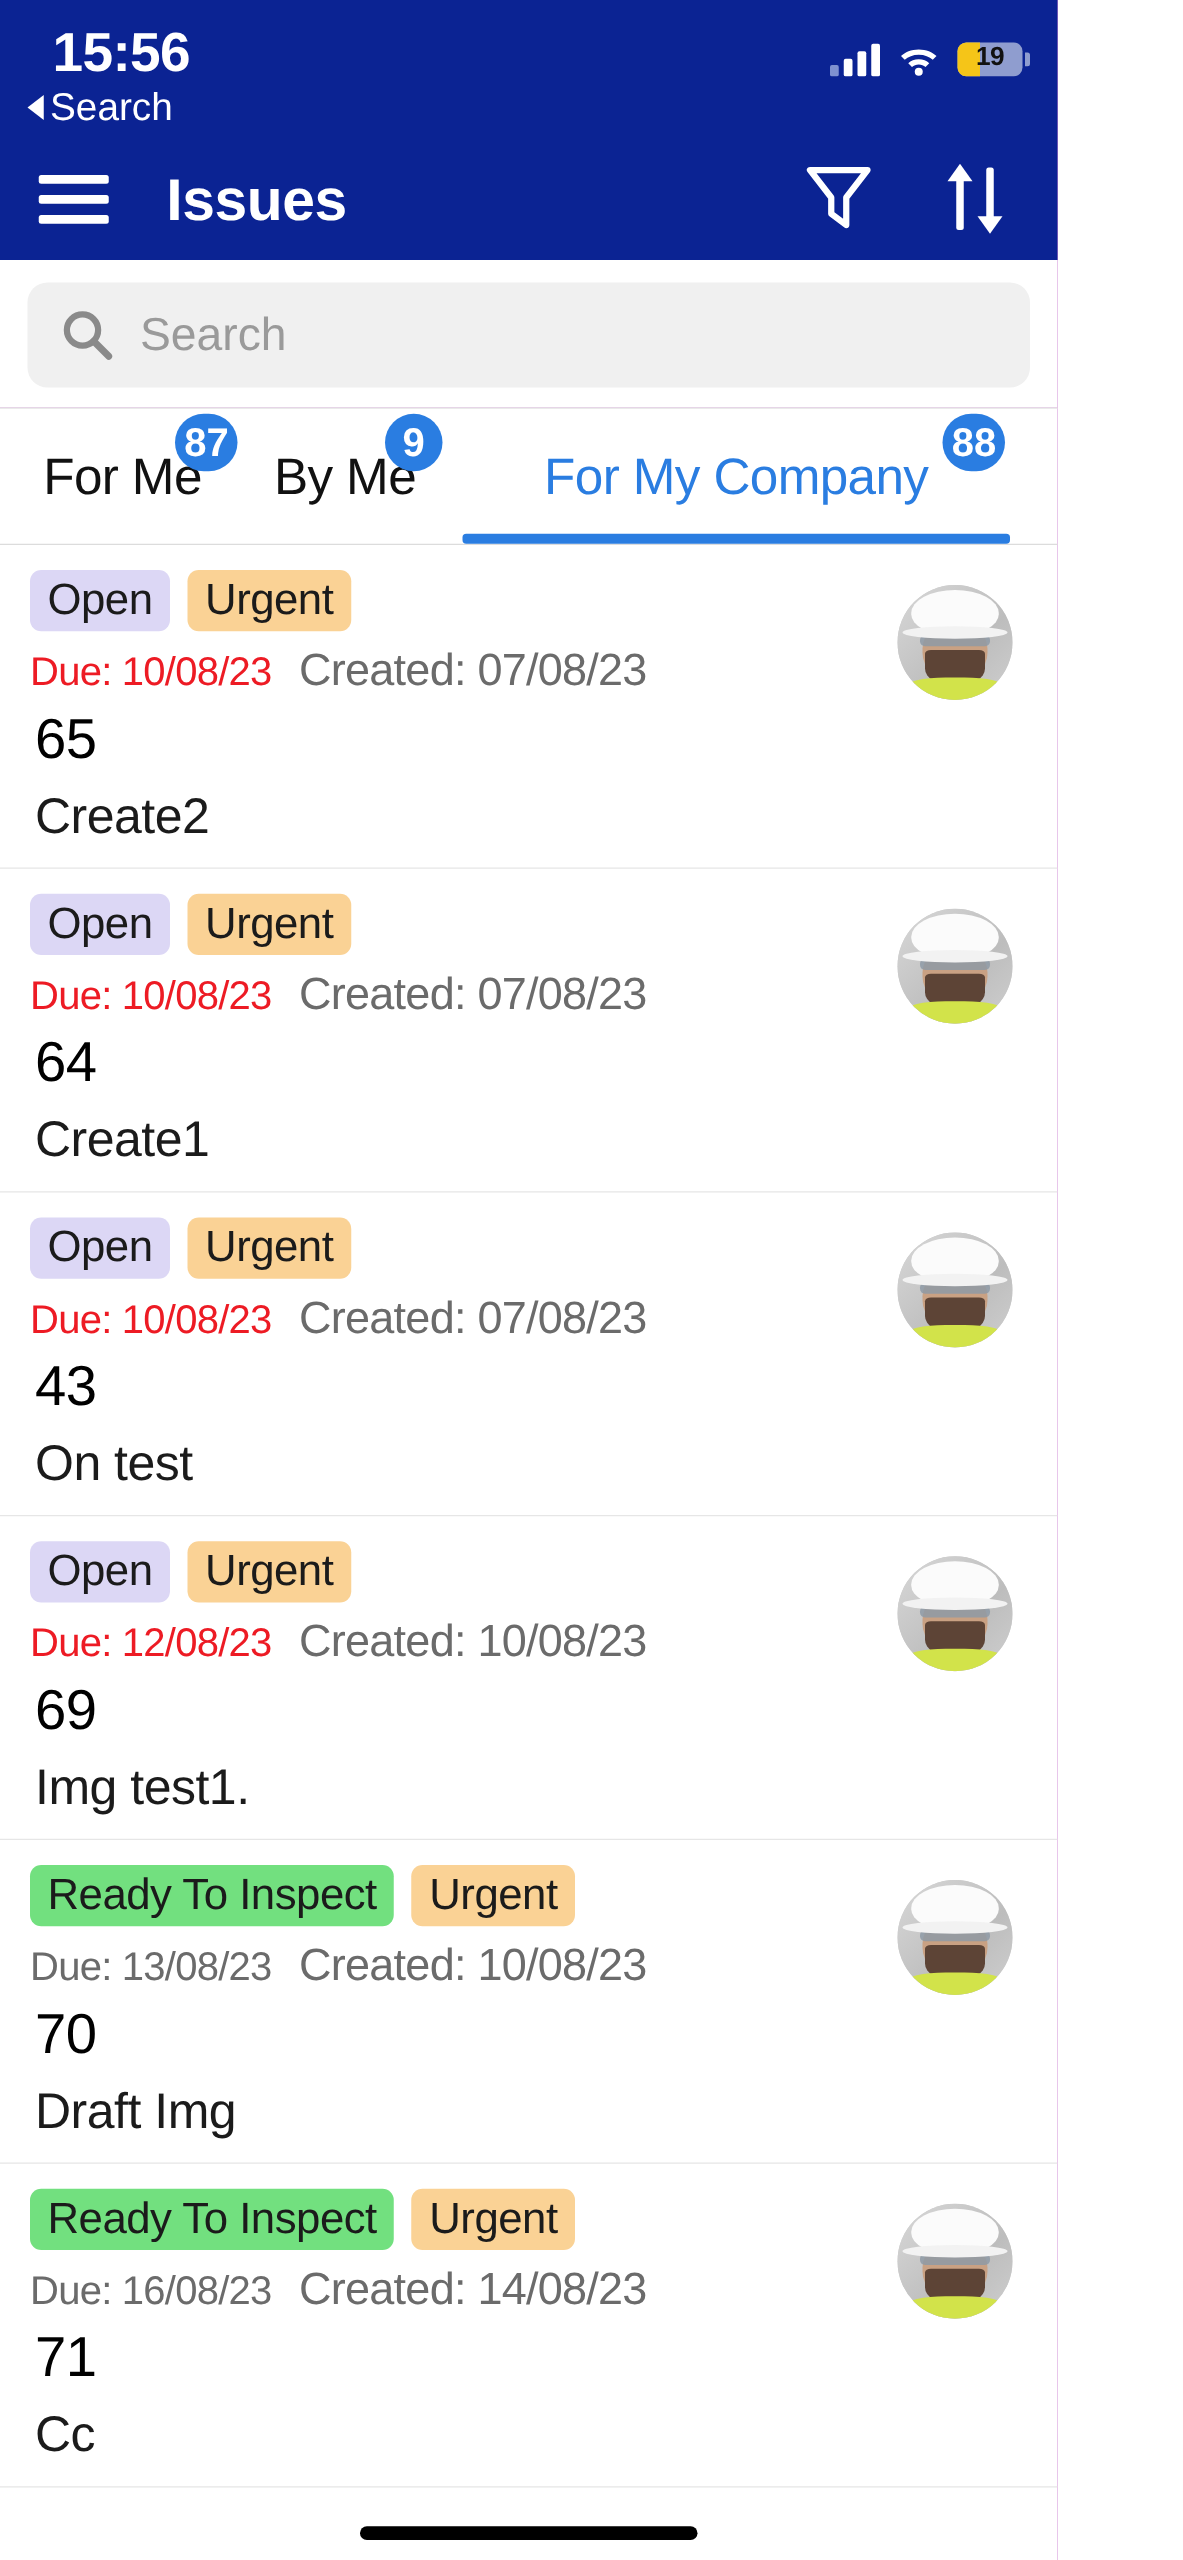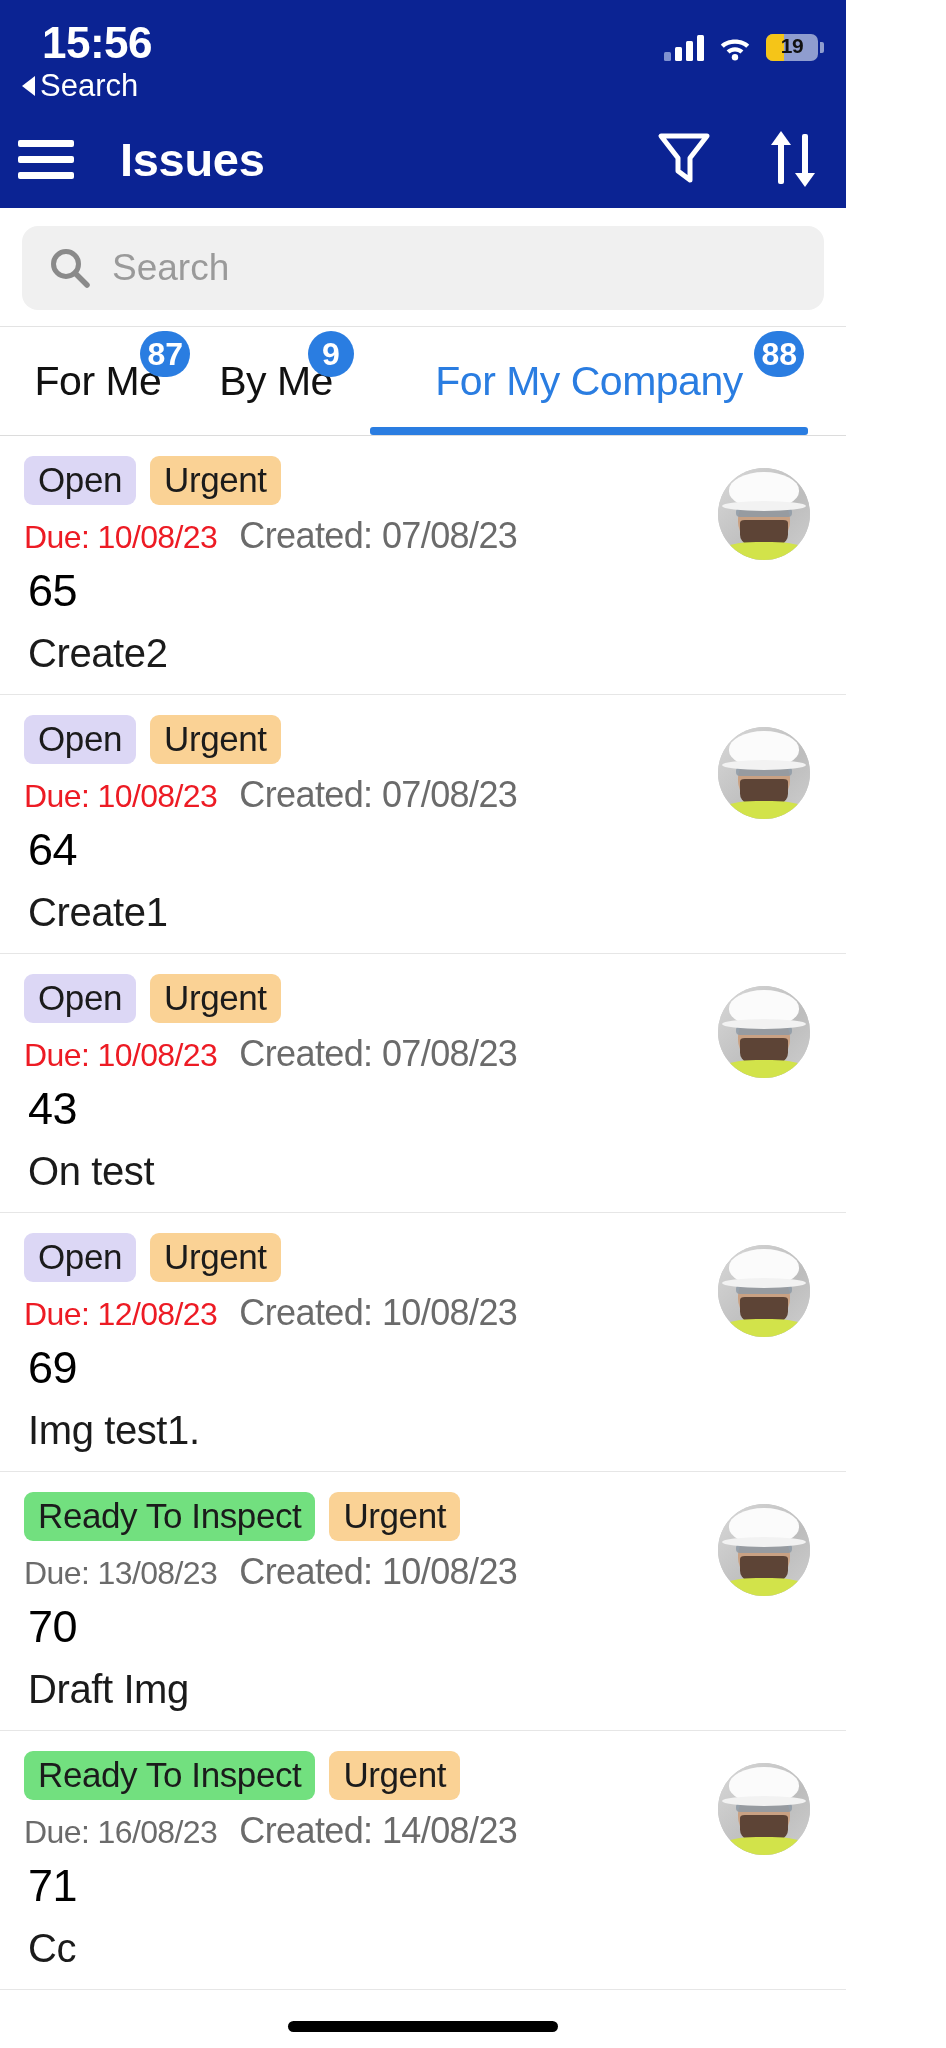--- a/index.html
+++ b/index.html
@@ -24,21 +24,21 @@
   .bars i:nth-child(1){ height:9px; background:#7f91d0;}
   .bars i:nth-child(2){ height:14px;}
   .bars i:nth-child(3){ height:20px;}
   .bars i:nth-child(4){ height:26px;}
   .wifi { width:34px; height:26px; position:relative; }
   .batt { position:relative; width:52px; height:27px; border-radius:7px; background:#8f9dcf; display:flex; align-items:flex-start; }
   .batt .fill { position:absolute; left:0; top:0; bottom:0; width:18px; background:#f5c518; border-radius:7px 0 0 7px; }
   .batt .num { position:relative; z-index:2; width:100%; text-align:center; font-size:21px; font-weight:700; color:#111; letter-spacing:-0.5px; }
   .batt .tip { position:absolute; right:-6px; top:8px; width:4px; height:11px; background:#8f9dcf; border-radius:0 2px 2px 0; }
 
-  .navbar { height:98px; display:flex; align-items:center; padding:0 18px; }
+  .navbar { height:98px; display:flex; align-items:center; padding:0 31px; }
   .hamb { width:56px; display:flex; flex-direction:column; gap:9px; cursor:pointer; }
   .hamb span { display:block; height:7px; background:#fff; border-radius:2px; }
   .nav-title { font-size:47px; font-weight:700; margin-left:46px; letter-spacing:-0.3px; }
   .nav-actions { margin-left:auto; display:flex; align-items:center; gap:56px; padding-right:10px; }
   .icon-btn { cursor:pointer; display:flex; align-items:center; justify-content:center; }
 
   
   .searchwrap { padding:18px 22px 16px 22px; background:#fff; flex:0 0 auto; }
   .searchbox { height:84px; background:#f0f0f0; border-radius:16px; display:flex; align-items:center; padding:0 26px; }
   .searchbox .mag { margin-right:20px; display:flex; }

